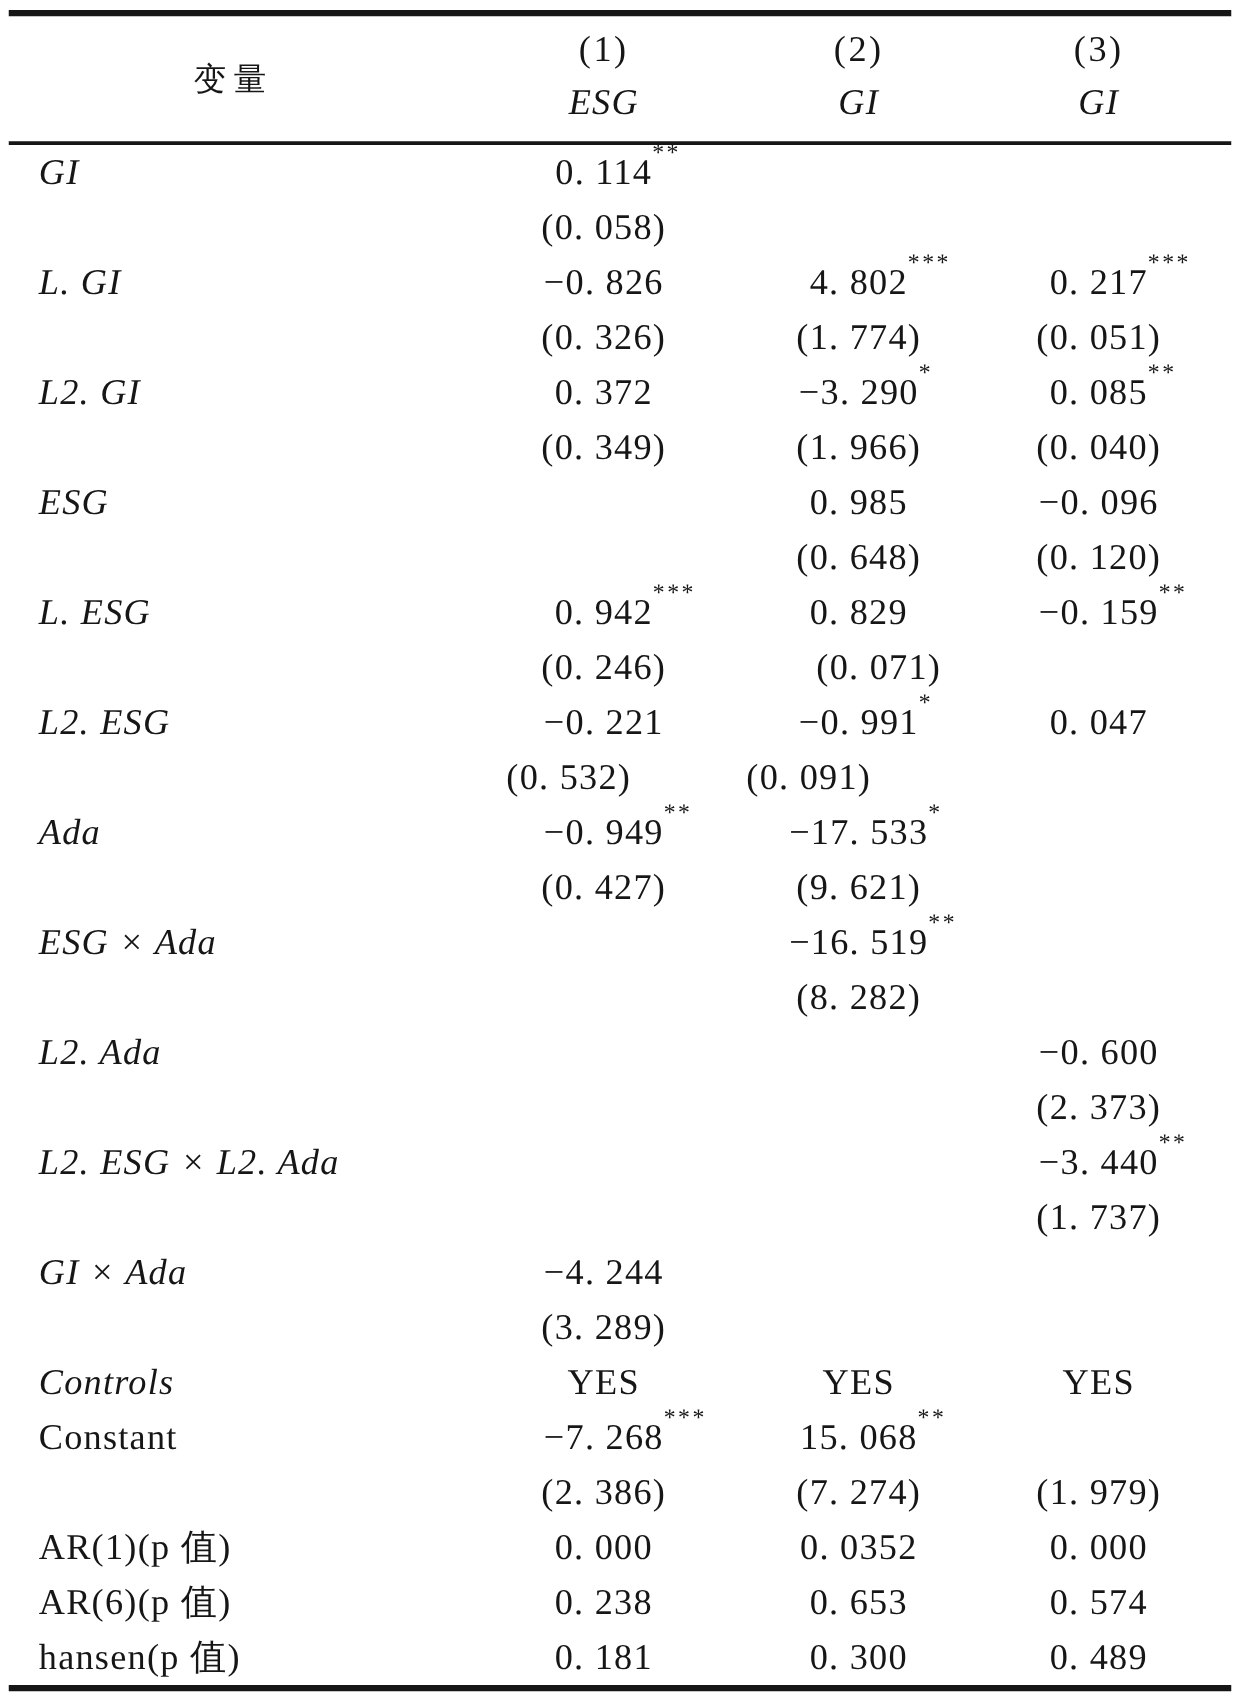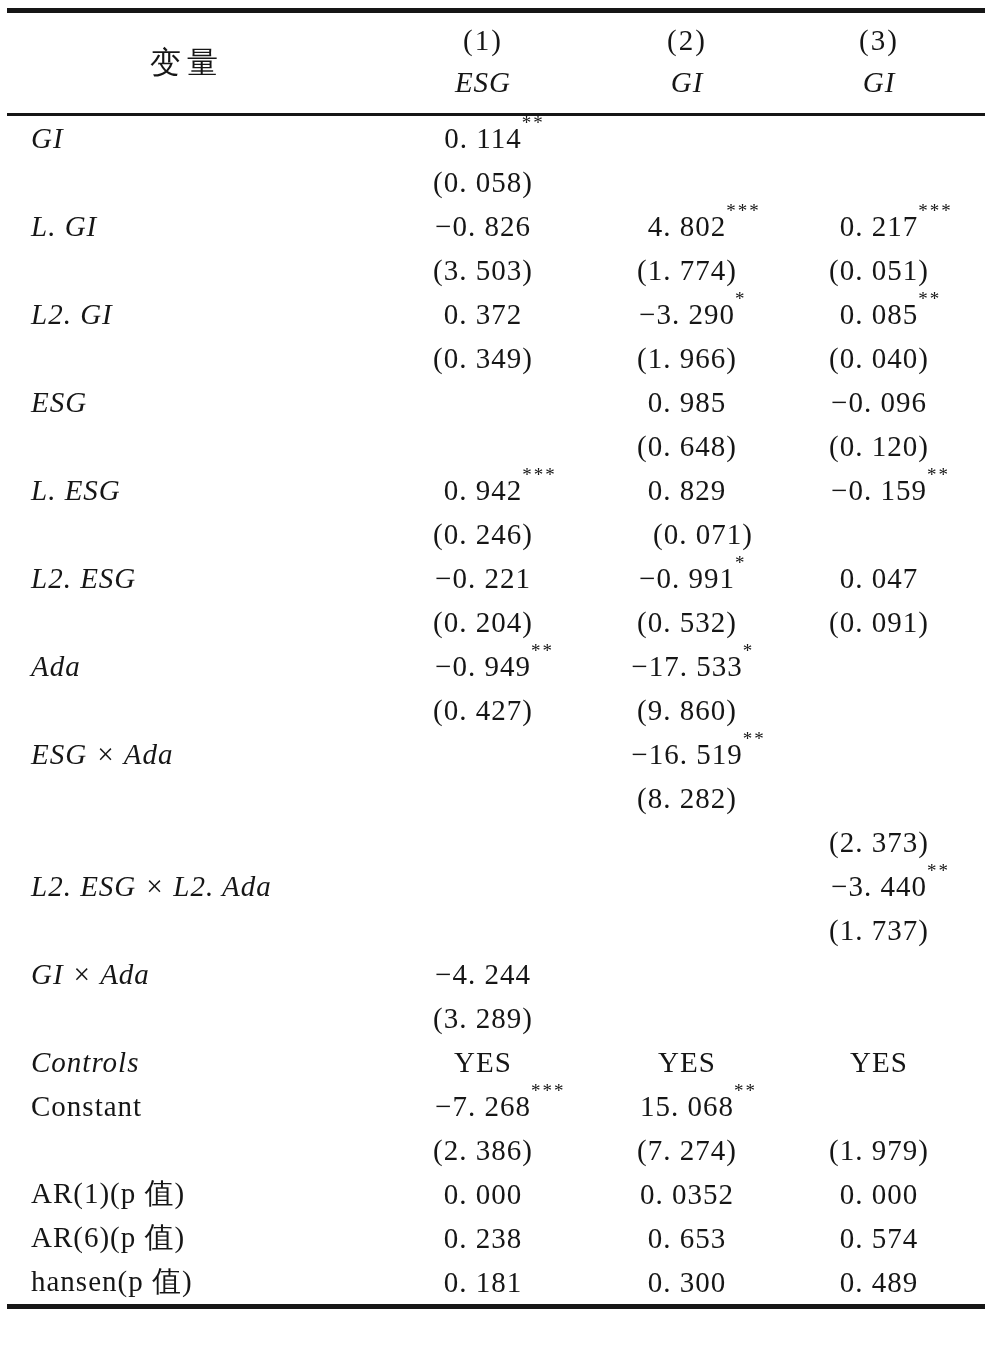--- a/index.html
+++ b/index.html
@@ -17,21 +17,21 @@
   
   .hdr {
     display: flex;
     height: 100px;
     border-bottom: 3px solid #161616;
     align-items: stretch;
   }
   .hdr .lab {
     width: 360px;
     display: flex; align-items: center; justify-content: center;
-    font-size: 31px;
+    font-size: 26px;
     letter-spacing: 6px;
     font-family: Liberation Serif, serif;
   }
   .hdr .col {
     display: flex; flex-direction: column;
     justify-content: space-around;
     text-align: center;
     font-size: 29px;
     padding: 6px 0 10px 0;
     box-sizing: border-box;
@@ -107,21 +107,21 @@
   </div>
 
   <div class="row">
     <div class="lab it">L. GI</div>
     <div class="cell c1"><span class="val"><span>−0. 826</span><span class="stars"></span></span></div>
     <div class="cell c2"><span class="val"><span>4. 802</span><span class="stars">***</span></span></div>
     <div class="cell c3"><span class="val"><span>0. 217</span><span class="stars">***</span></span></div>
   </div>
   <div class="row">
     <div class="lab"></div>
-    <div class="cell c1"><span class="val"><span>(3. 503)</span></span></div>
+    <div class="cell c1"><span class="val"><span>(0. 326)</span></span></div>
     <div class="cell c2"><span class="val"><span>(1. 774)</span></span></div>
     <div class="cell c3"><span class="val"><span>(0. 051)</span></span></div>
   </div>
 
   <div class="row">
     <div class="lab it">L2. GI</div>
     <div class="cell c1"><span class="val"><span>0. 372</span><span class="stars"></span></span></div>
     <div class="cell c2"><span class="val"><span>−3. 290</span><span class="stars">*</span></span></div>
     <div class="cell c3"><span class="val"><span>0. 085</span><span class="stars">**</span></span></div>
   </div>
@@ -158,51 +158,56 @@
   </div>
 
   <div class="row">
     <div class="lab it">L2. ESG</div>
     <div class="cell c1"><span class="val"><span>−0. 221</span><span class="stars"></span></span></div>
     <div class="cell c2"><span class="val"><span>−0. 991</span><span class="stars">*</span></span></div>
     <div class="cell c3"><span class="val"><span>0. 047</span><span class="stars"></span></span></div>
   </div>
   <div class="row">
     <div class="lab"></div>
-    <div class="cell c1"><span class="val"><span>(0. 204)</span></span></div>
     <div class="cell c2"><span class="val"><span>(0. 532)</span></span></div>
     <div class="cell c3"><span class="val"><span>(0. 091)</span></span></div>
   </div>
 
   <div class="row">
     <div class="lab it">Ada</div>
     <div class="cell c1"><span class="val"><span>−0. 949</span><span class="stars">**</span></span></div>
     <div class="cell c2"><span class="val"><span>−17. 533</span><span class="stars">*</span></span></div>
     <div class="cell c3"><span class="val"><span></span></span></div>
   </div>
   <div class="row">
     <div class="lab"></div>
     <div class="cell c1"><span class="val"><span>(0. 427)</span></span></div>
-    <div class="cell c2"><span class="val"><span>(9. 860)</span></span></div>
+    <div class="cell c2"><span class="val"><span>(9. 621)</span></span></div>
     <div class="cell c3"><span class="val"><span></span></span></div>
   </div>
 
   <div class="row">
     <div class="lab it">ESG × Ada</div>
     <div class="cell c1"><span class="val"><span></span></span></div>
     <div class="cell c2"><span class="val"><span>−16. 519</span><span class="stars">**</span></span></div>
     <div class="cell c3"><span class="val"><span></span></span></div>
   </div>
   <div class="row">
     <div class="lab"></div>
     <div class="cell c1"><span class="val"><span></span></span></div>
     <div class="cell c2"><span class="val"><span>(8. 282)</span></span></div>
     <div class="cell c3"><span class="val"><span></span></span></div>
   </div>
 
+  <div class="row">
+    <div class="lab it">L2. Ada</div>
+    <div class="cell c1"><span class="val"><span></span></span></div>
+    <div class="cell c2"><span class="val"><span></span></span></div>
+    <div class="cell c3"><span class="val"><span>−0. 600</span></span></div>
+  </div>
   <div class="row">
     <div class="lab"></div>
     <div class="cell c1"><span class="val"><span></span></span></div>
     <div class="cell c2"><span class="val"><span></span></span></div>
     <div class="cell c3"><span class="val"><span>(2. 373)</span></span></div>
   </div>
 
   <div class="row">
     <div class="lab it">L2. ESG × L2. Ada</div>
     <div class="cell c1"><span class="val"><span></span></span></div>

